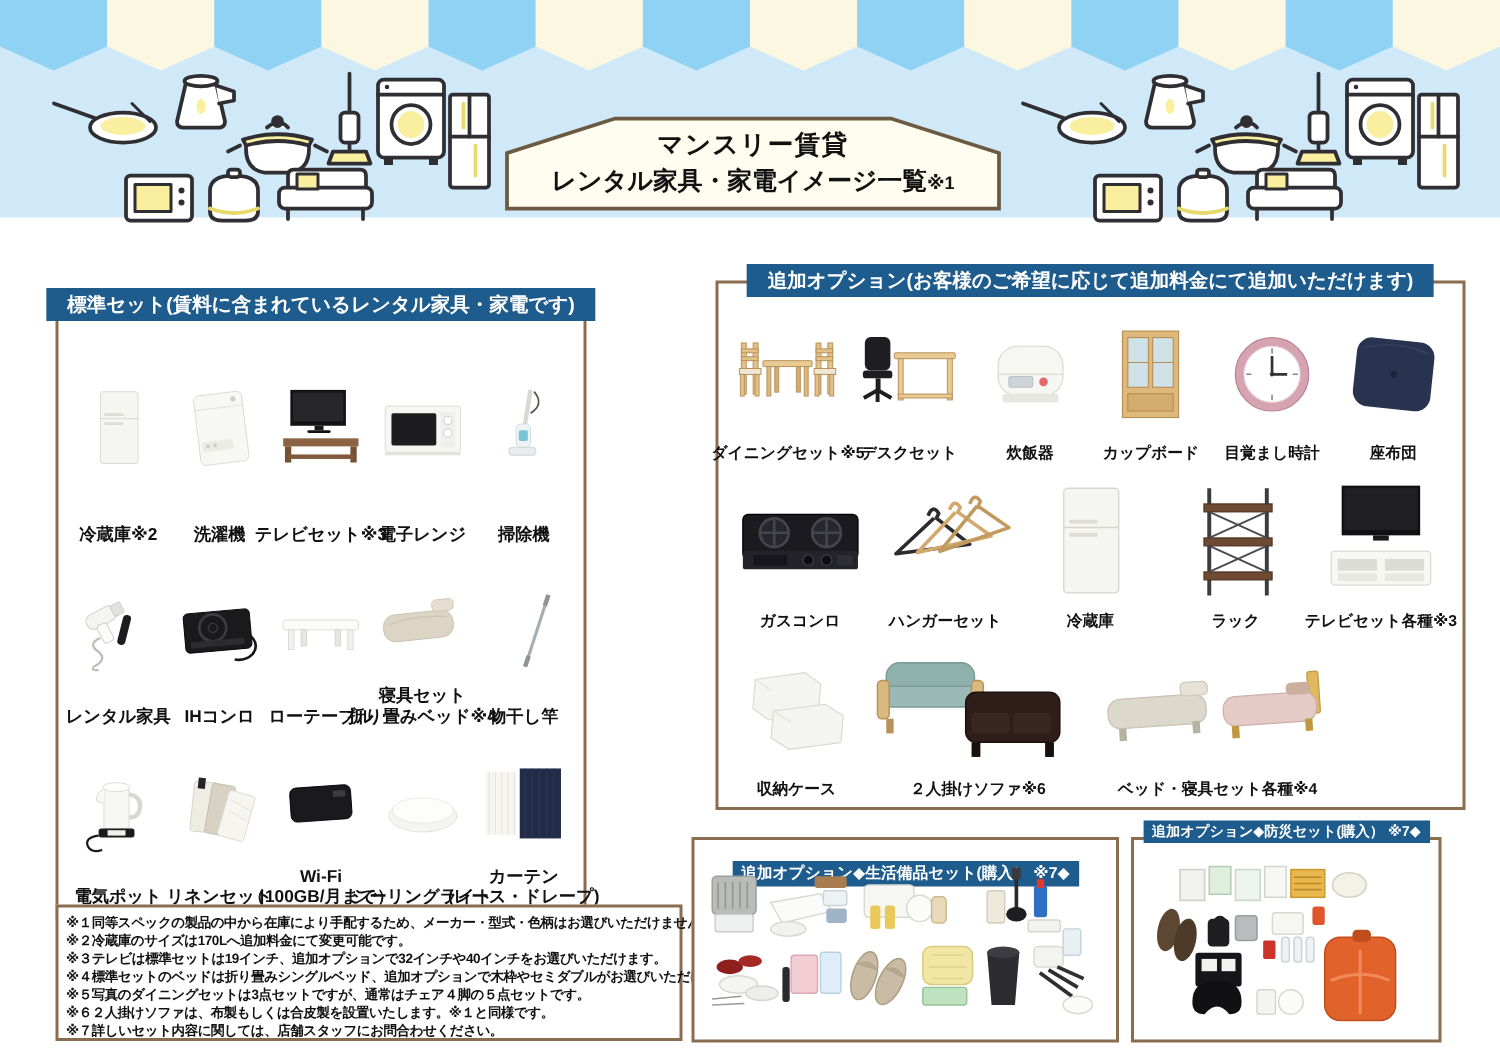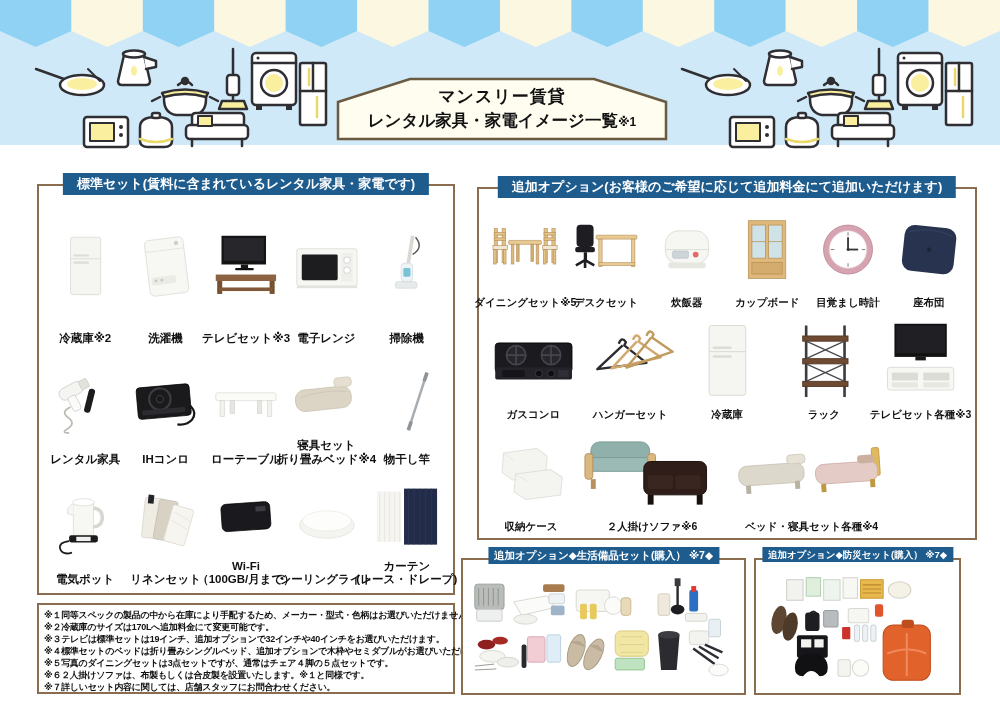--- a/index.html
+++ b/index.html
@@ -17,23 +17,23 @@
   .plaque-line1{position:absolute;top:9px;left:0;width:100%;text-align:center;
                 font-size:17px;font-weight:800;letter-spacing:1px;}
   .plaque-line2{position:absolute;top:34px;left:0;width:100%;text-align:center;
                 font-size:16.5px;font-weight:800;white-space:nowrap;}
   .plaque-note{font-size:12px;font-weight:700;}
   
   .panel{position:absolute;border:2px solid var(--border-brown,#8a6c4e);background:#fff;box-sizing:border-box;}
   .panel-header{position:absolute;top:-13px;left:50%;transform:translateX(-50%);
                 background:var(--header-blue,#1e5c8e);color:#fff;font-weight:700;font-size:13px;
                 padding:3px 14px;white-space:nowrap;line-height:1.2;}
-  .panel-header.small{font-size:10.5px;padding:2px 6px;}
+  .panel-header.small{font-size:10.5px;padding:2px 6px;margin-top:27px;}
   .panel-header.tiny{font-size:9.5px;padding:2px 6px;}
-  .standard{left:37px;top:184px;width:418px;height:411px;}
+  .standard{left:37px;top:203px;width:354px;height:411px;}
   .options{left:461px;top:187px;width:500px;height:353px;margin-left:16px;}
   .grid{position:absolute;left:6px;right:6px;top:10px;bottom:4px;display:flex;flex-direction:column;}
   .prod-row{flex:1;display:flex;align-items:stretch;}
   .standard .prod-row:nth-child(1){flex:1.25;}
   .prod-cell{flex:1;display:flex;flex-direction:column;align-items:center;min-width:0;}
   .prod-img{flex:1;width:100%;display:flex;align-items:flex-end;justify-content:center;
             box-sizing:border-box;padding:2px 2px 0;}
   .prod-img svg{width:94%;height:96%;}
   .prod-label{font-weight:700;font-size:11.5px;line-height:1.18;text-align:center;white-space:pre;margin:1px 0 2px;}
   .options .prod-label{font-size:10.5px;}

